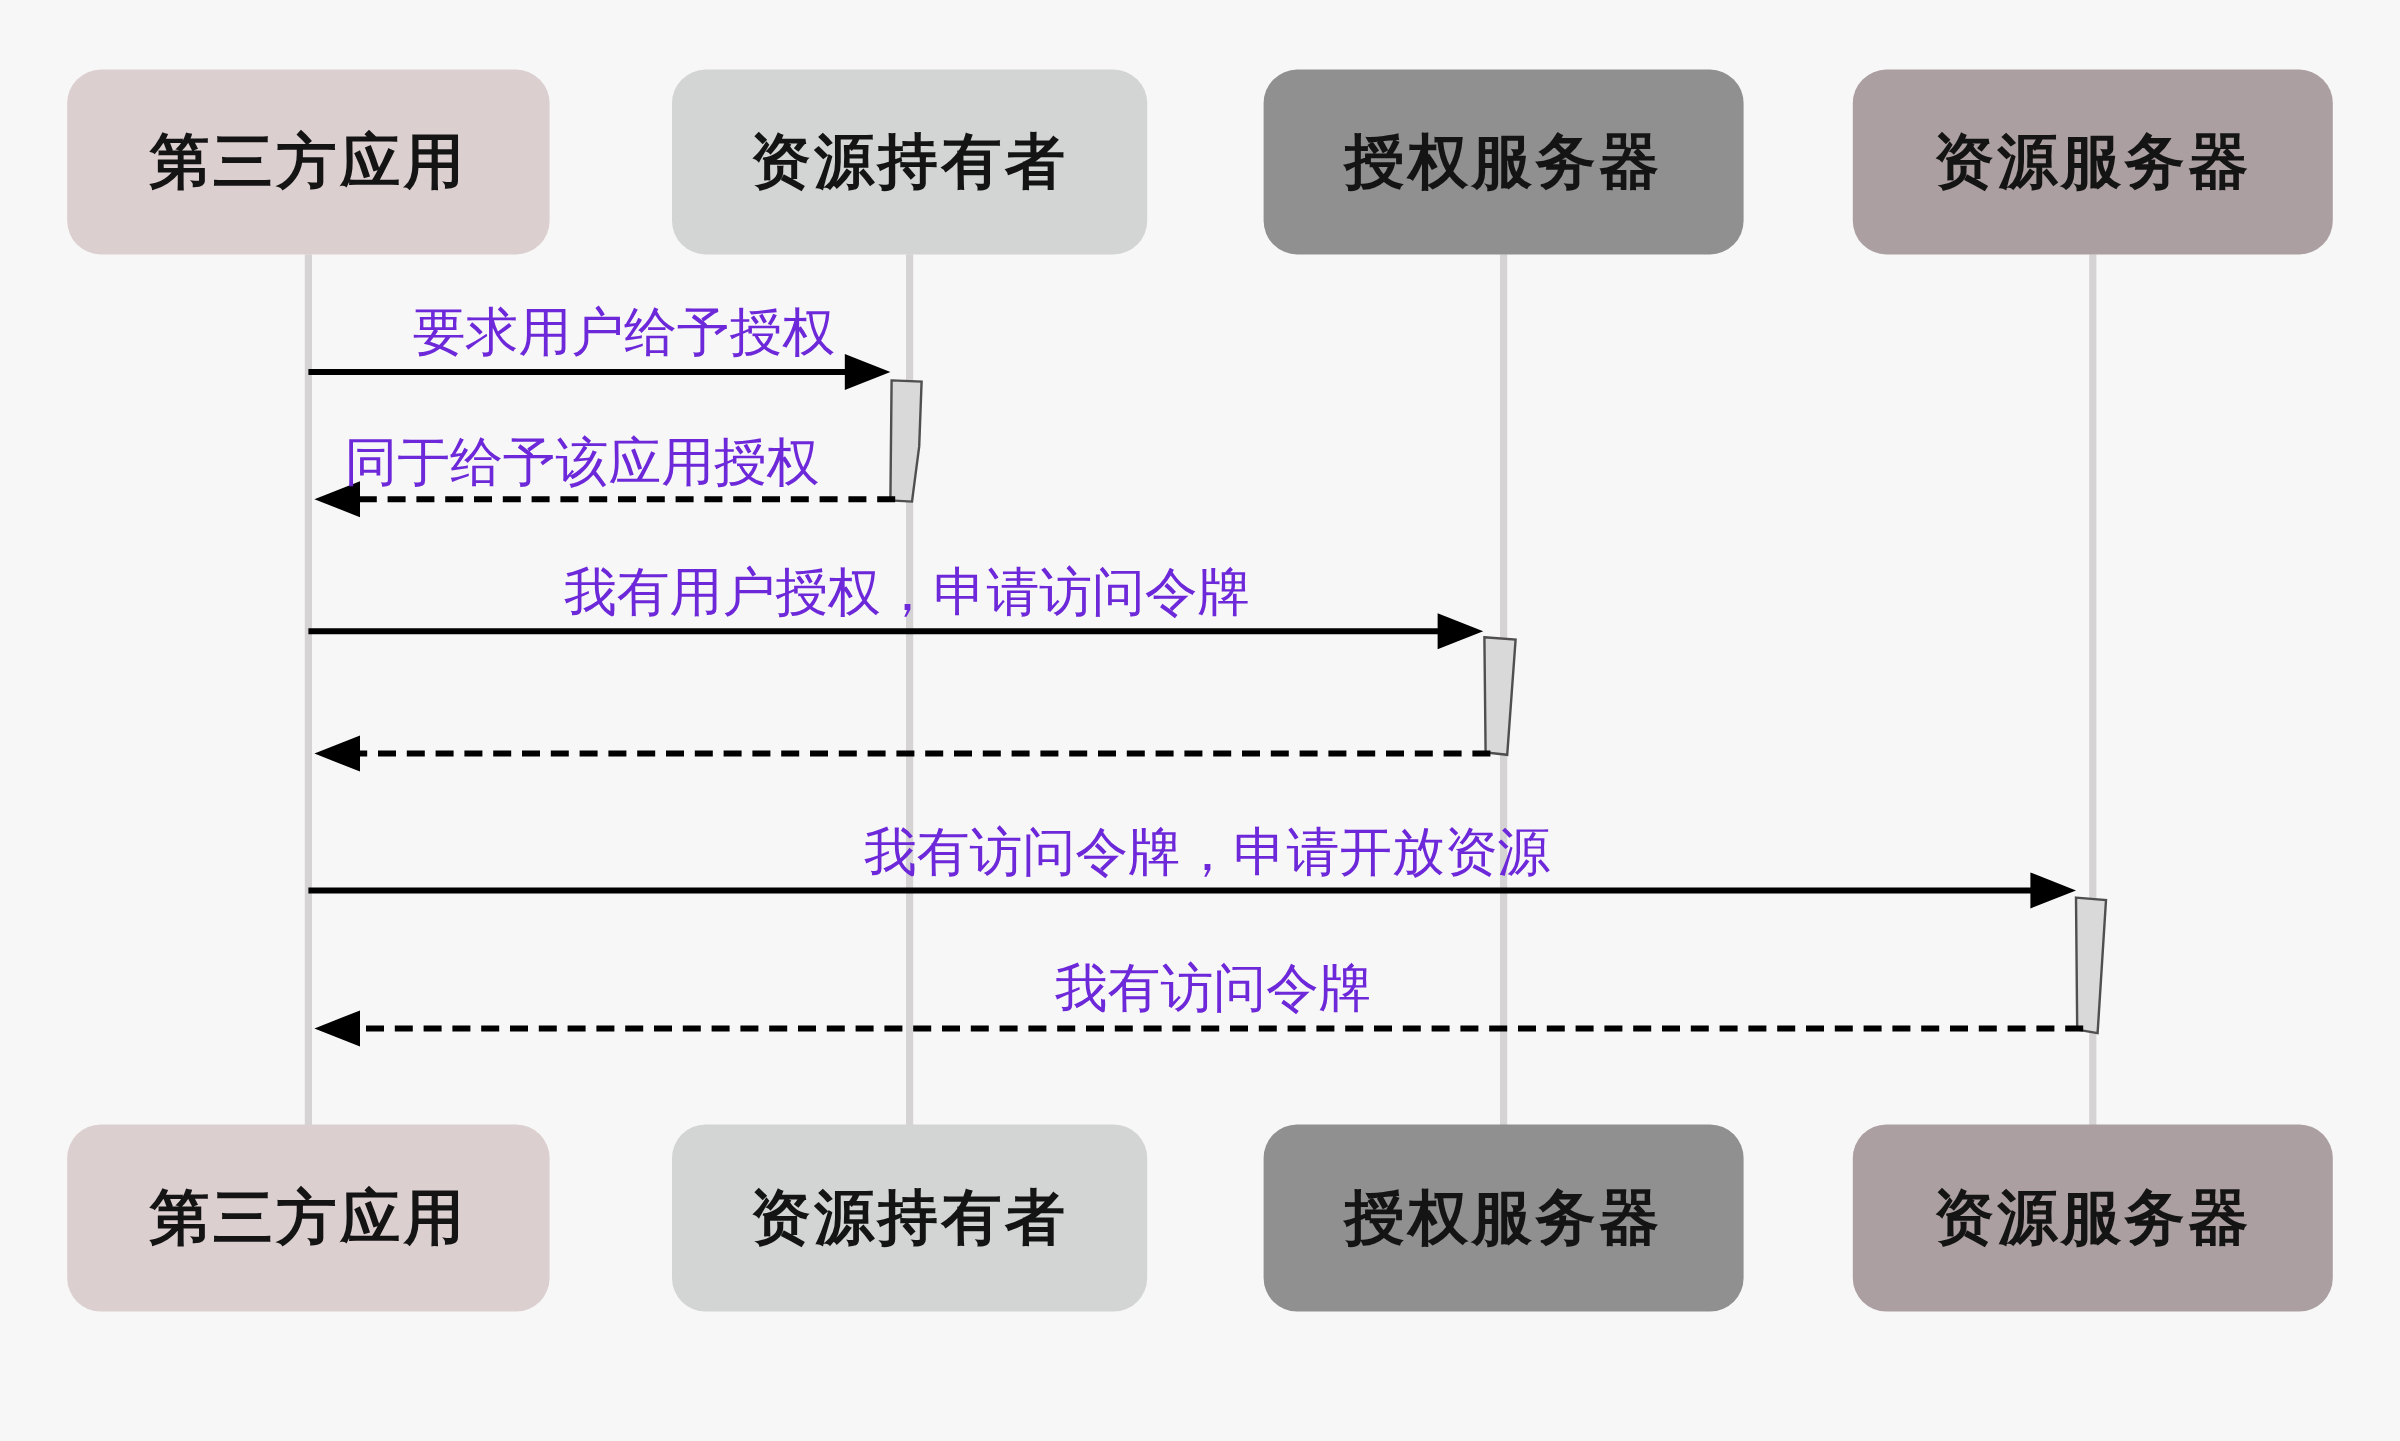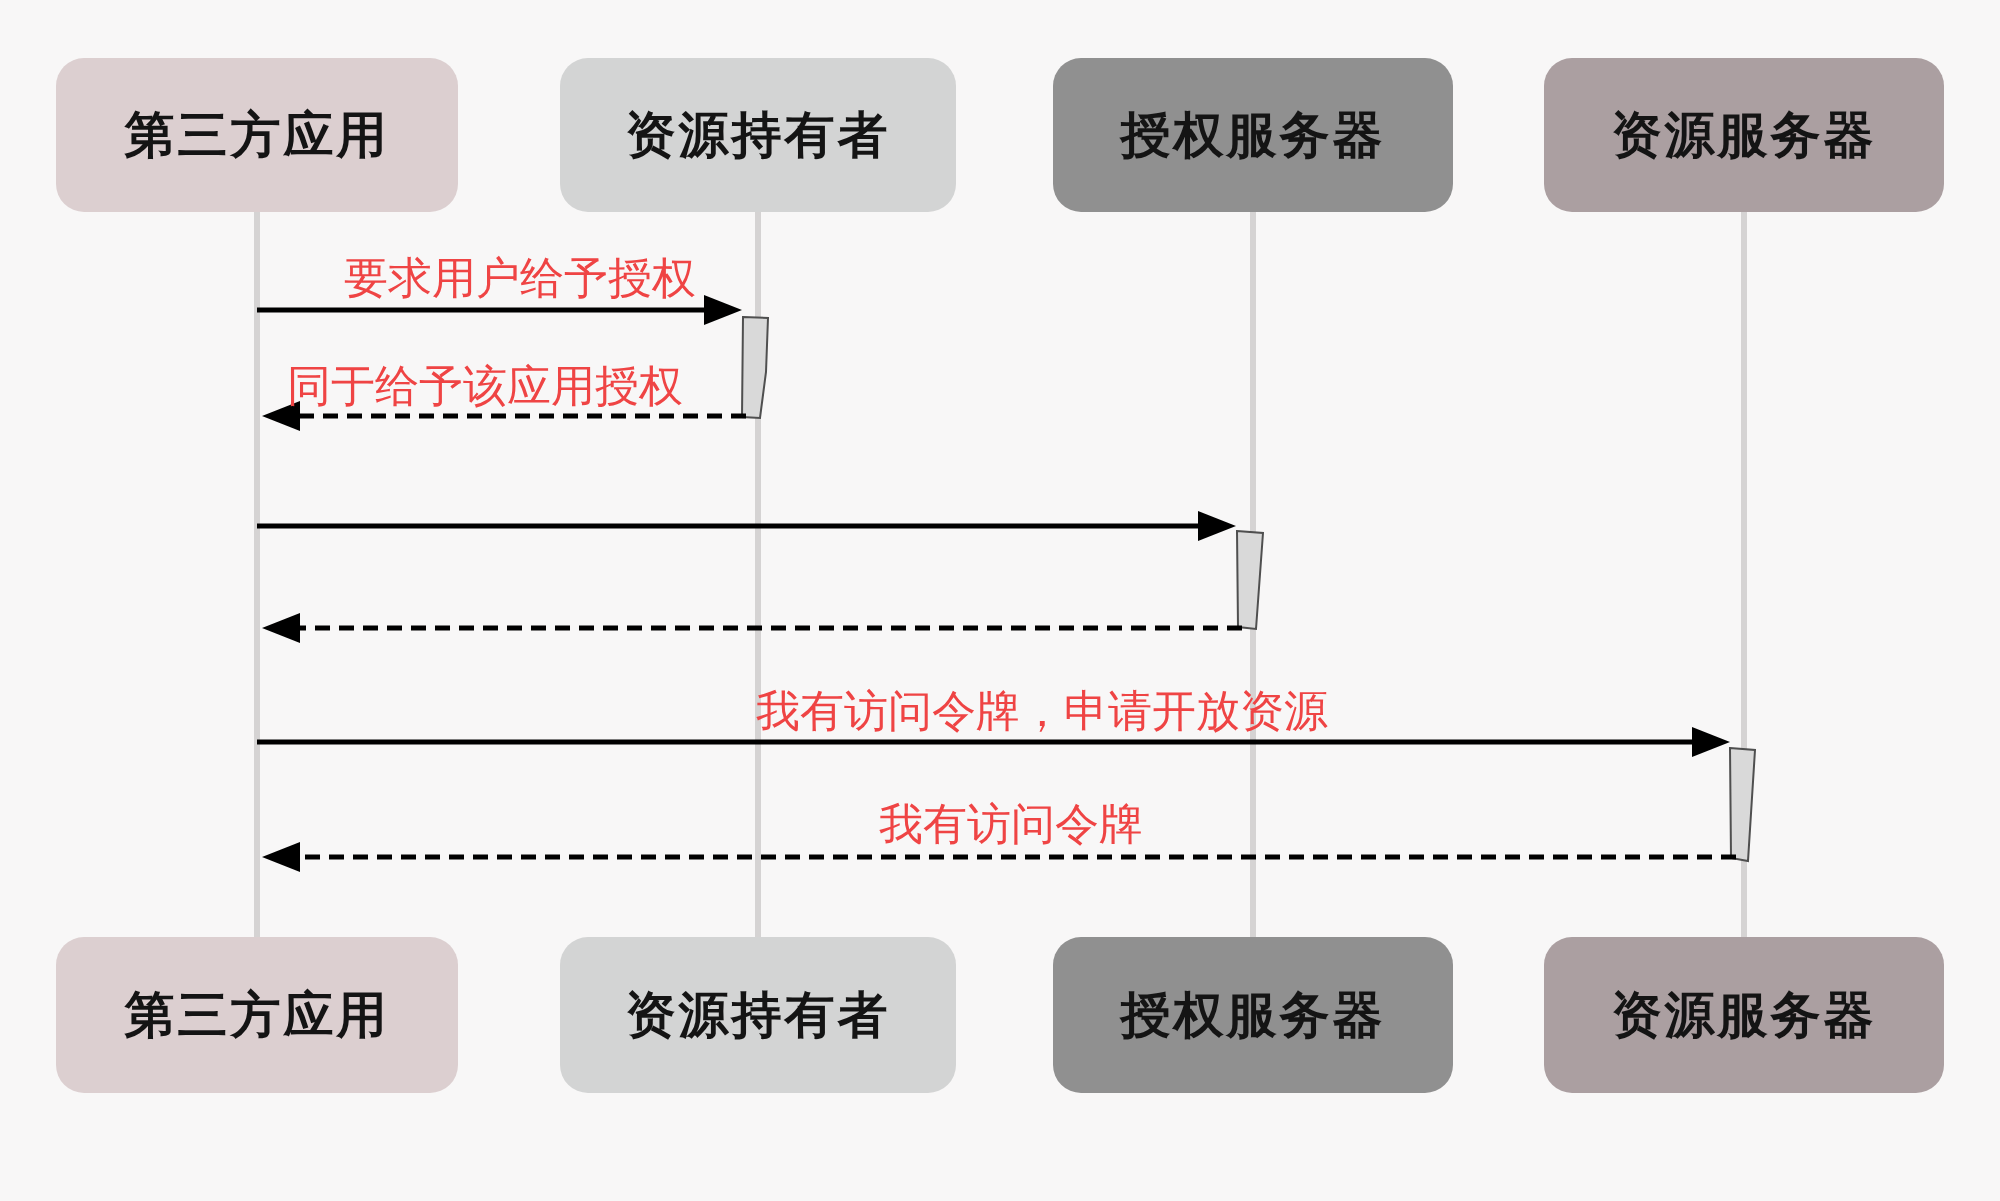--- a/index.html
+++ b/index.html
@@ -37,21 +37,21 @@
   .overlay {
     position: absolute;
     left: 0; top: 0;
     z-index: 2;
   }
   .msg-label {
     position: absolute;
     transform: translateX(-50%);
     font-size: 44px;
     line-height: 48px;
-    color: #ef4444;
+    color: #6d28d9;
     white-space: nowrap;
     z-index: 4;
   }
   .arrow-line { stroke: var(--arrow, #000000); stroke-width: 5; fill: none; }
   .arrow-line.dashed { stroke-dasharray: 15 9; }
   .arrow-head { fill: var(--arrow, #000000); stroke: none; }
   .activation { fill: var(--activation-fill, #d9d9d9); stroke: var(--activation-stroke, #4f4f4f); stroke-width: 2; }
   .logo {
     position: absolute;
     left: 1692px;
@@ -125,17 +125,18 @@
 
     <line class="arrow-line" x1="257" y1="742" x2="1698" y2="742"></line>
     <polygon class="arrow-head" points="1730,742 1692,727 1692,757"></polygon>
 
     <line class="arrow-line dashed" x1="1736" y1="857" x2="294" y2="857"></line>
     <polygon class="arrow-head" points="262,857 300,842 300,872"></polygon>
   </svg>
 
   <div class="msg-label" style="left:520px; top:254px;">要求用户给予授权</div>
   <div class="msg-label" style="left:485px; top:362px;">同于给予该应用授权</div>
-  <div class="msg-label" style="left:1006px;top:687px;margin-left:36px;">我有访问令牌，申请开放资源</div>
+  <div class="msg-label" style="left:756px; top:470px;">我有用户授权，申请访问令牌</div>
+  <div class="msg-label" style="left:1006px;top:687px;">我有访问令牌，申请开放资源</div>
   <div class="msg-label" style="left:1011px;top:800px;">我有访问令牌</div>
 
 
 </div>
 
 </body></html>

